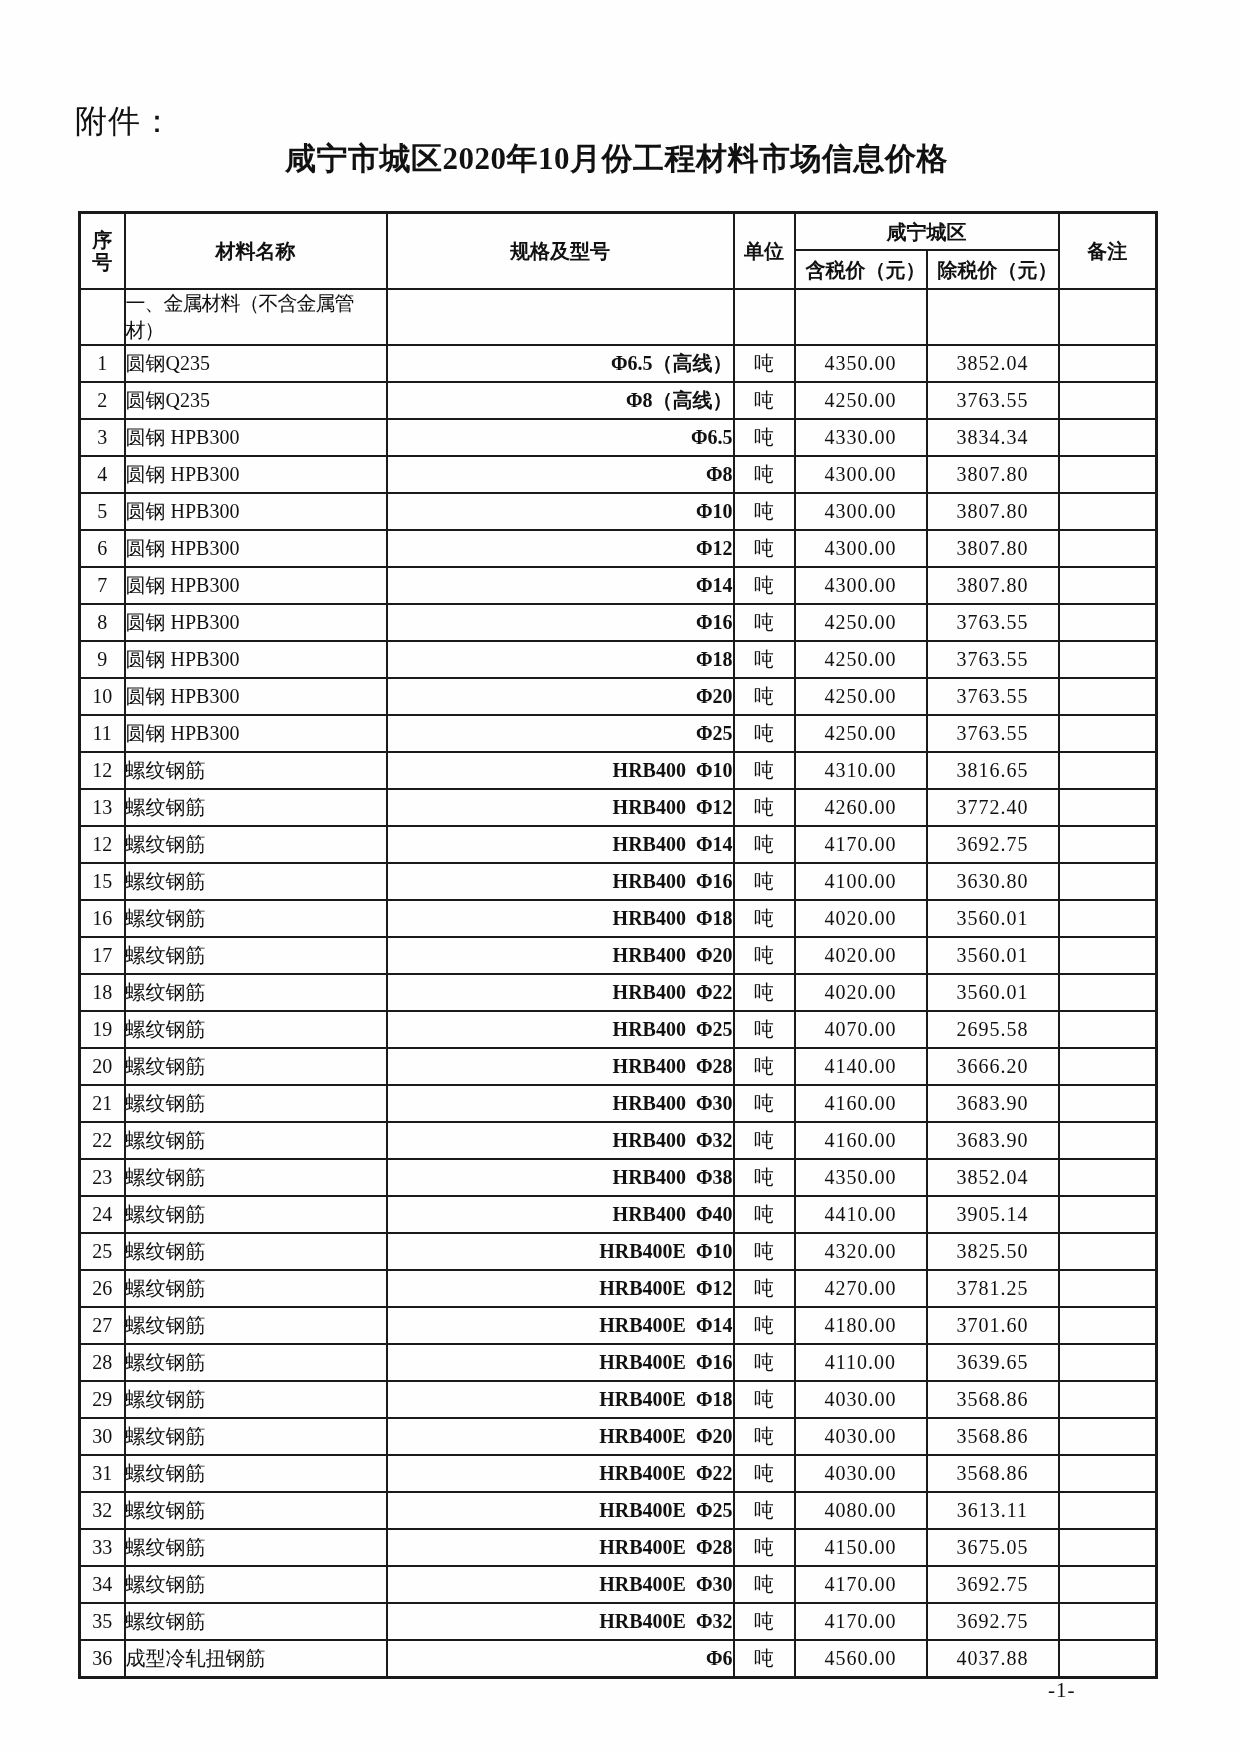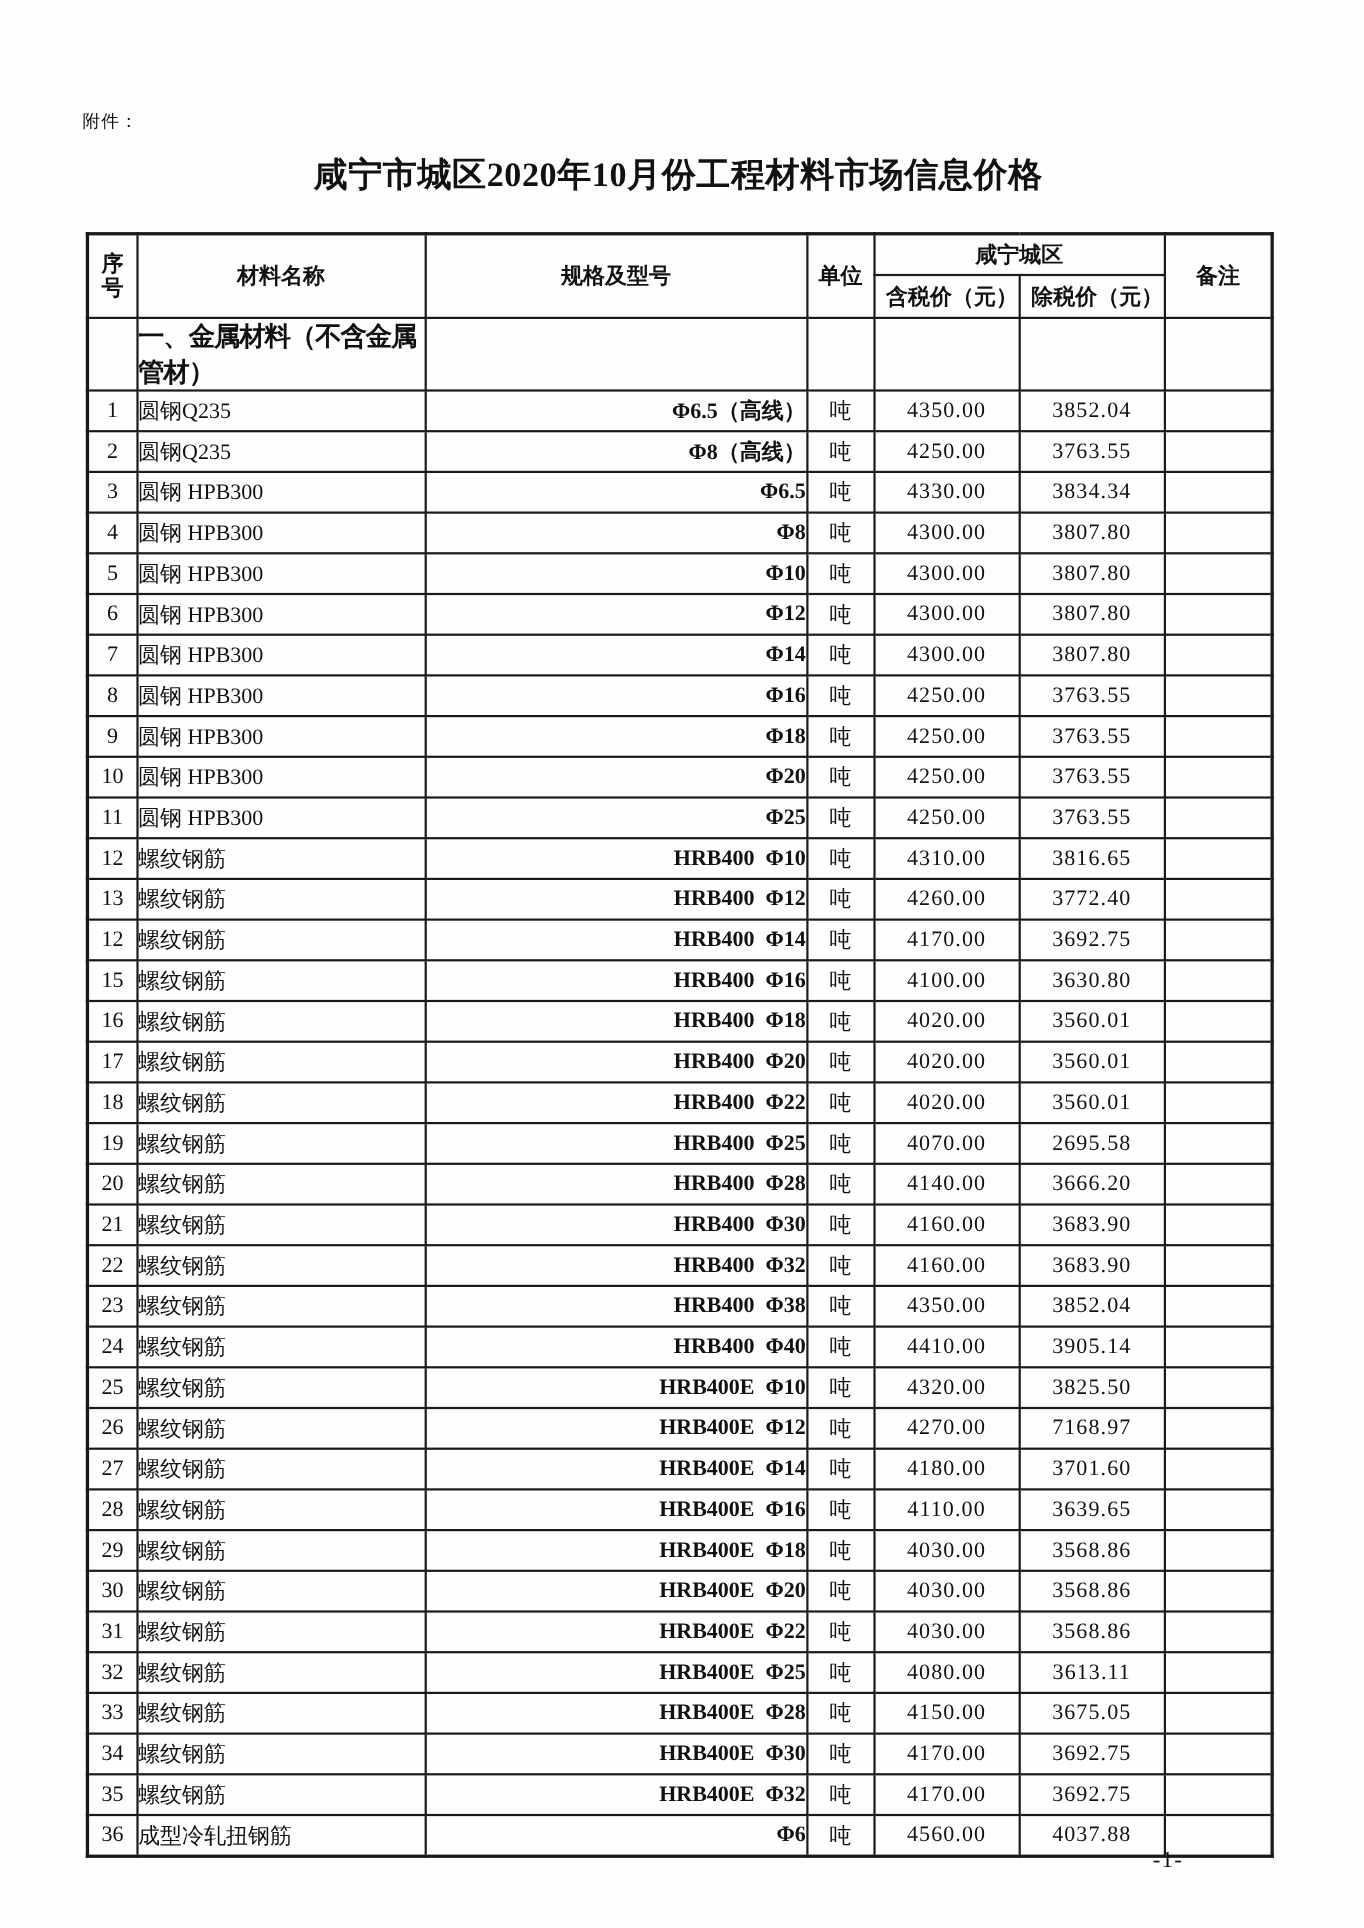--- a/index.html
+++ b/index.html
@@ -7,21 +7,21 @@
     width: 1240px; height: 1753px;
     background: #fefefe;
     position: relative;
     font-family: "Liberation Serif", "DejaVu Serif", serif;
     color: #111;
     overflow: hidden;
   }
   .attachment {
     position: absolute;
     left: 75px; top: 100px;
-    font-size: 16px;
+    font-size: 32px;
     letter-spacing: 1px;
   }
   .doc-title {
     position: absolute;
     left: 78px; top: 138px;
     width: 1077px;
     text-align: center;
     font-size: 31px;
     font-weight: bold;
     letter-spacing: 0.5px;
@@ -54,22 +54,22 @@
   tbody td {
     font-size: 20px;
     vertical-align: middle;
   }
   td.col-seq { text-align: center; }
   td.col-material { text-align: left; padding-left: 8px; }
   td.col-spec { text-align: right; padding-left: 7px; white-space: pre; font-weight: bold; }
   td.col-unit { text-align: center; }
   td.col-price { text-align: center; letter-spacing: 1px; }
   tr.section-row td.col-material {
-    font-weight: bold;
-    font-size: 24px;
+    font-weight: normal;
+    font-size: 20px;
     letter-spacing: -1px;
   }
   .page-number {
     position: absolute;
     left: 1048px; top: 1678px;
     font-size: 21px;
     letter-spacing: 1px;
   }
 </style>
 </head>
@@ -363,21 +363,21 @@
     <td class="col-price">3825.50</td>
     <td></td>
   </tr>
 
   <tr>
     <td class="col-seq">26</td>
     <td class="col-material">螺纹钢筋</td>
     <td class="col-spec">HRB400E  Φ12</td>
     <td class="col-unit">吨</td>
     <td class="col-price">4270.00</td>
-    <td class="col-price">7168.97</td>
+    <td class="col-price">3781.25</td>
     <td></td>
   </tr>
 
   <tr>
     <td class="col-seq">27</td>
     <td class="col-material">螺纹钢筋</td>
     <td class="col-spec">HRB400E  Φ14</td>
     <td class="col-unit">吨</td>
     <td class="col-price">4180.00</td>
     <td class="col-price">3701.60</td>

